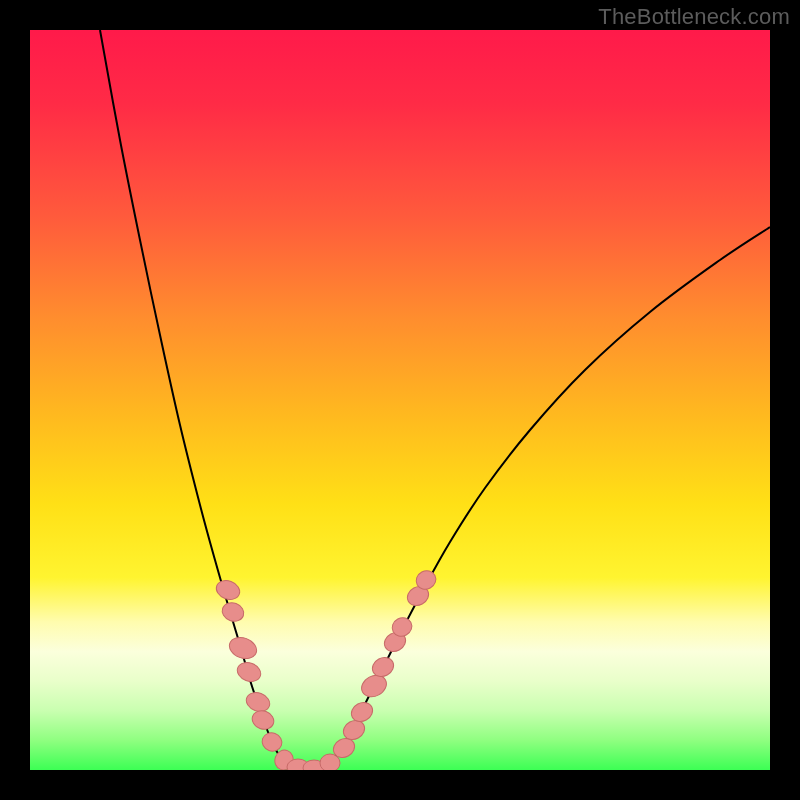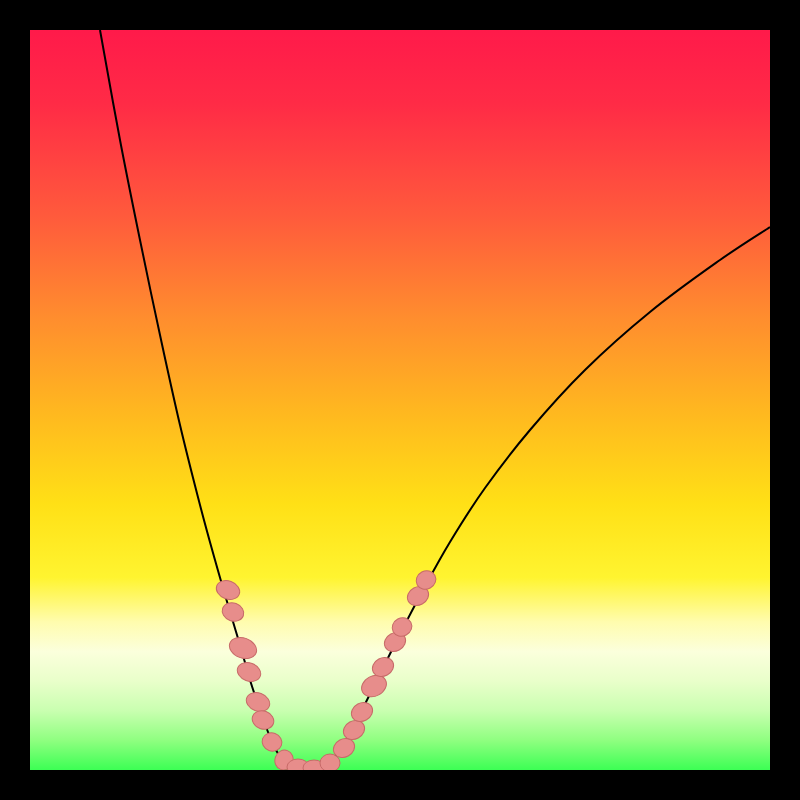--- a/index.html
+++ b/index.html
@@ -71,20 +71,21 @@
     fill: #e78d8b;
     stroke: #c76a68;
     stroke-width: 1;
   }
 </style>
 </head>
 <body>
 
 <div class="outer">
 
+  <div class="attribution">TheBottleneck.com</div>
 
   <div class="plot-area">
     <div class="gradient-bg"></div>
 
     <svg class="curve-layer" viewBox="0 0 740 740" preserveAspectRatio="none">
       <path id="bottleneck-curve" class="curve" d="M 70 0 C 73.6 19.8, 82.8 72.2, 90 110 C 97.2 147.8, 102.8 174.9, 110 210 C 117.2 245.1, 122.8 271.7, 130 305 C 137.2 338.3, 142.8 364.4, 150 395 C 157.2 425.6, 163.7 450.7, 170 475 C 176.3 499.3, 179.96 512, 185 530 C 190.04 548, 193.5 559.7, 198 575 C 202.5 590.3, 206.04 601.5, 210 615 C 213.96 628.5, 216.4 638.3, 220 650 C 223.6 661.7, 226.76 670.64, 230 680 C 233.24 689.36, 235.12 694.8, 238 702 C 240.88 709.2, 243.12 714.42, 246 720 C 248.88 725.58, 252.56 730.66, 254 733 C 255.44 735.34, 252.02 732.1, 254 733 C 255.98 733.9, 260.68 736.74, 265 738 C 269.32 739.26, 273.5 740, 278 740 C 282.5 740, 286.04 739.26, 290 738 C 293.96 736.74, 298.2 733.9, 300 733 C 301.8 732.1, 298.2 735.34, 300 733 C 301.8 730.66, 306.04 725.94, 310 720 C 313.96 714.06, 317.32 708.64, 322 700 C 326.68 691.36, 330.6 682.8, 336 672 C 341.4 661.2, 345.88 652.24, 352 640 C 358.12 627.76, 362.8 618.04, 370 604 C 377.2 589.96, 383 578.56, 392 562 C 401 545.44, 408.66 530.72, 420 512 C 431.34 493.28, 440.6 478.16, 455 458 C 469.4 437.84, 482 421.24, 500 400 C 518 378.76, 533.4 361.24, 555 340 C 576.6 318.76, 595.7 301.8, 620 282 C 644.3 262.2, 668.4 245.3, 690 230 C 711.6 214.7, 731 202.94, 740 197"></path>
       <g id="bead-group">
           <ellipse cx="198" cy="560" rx="9" ry="12" class="bead" transform="rotate(-70 198 560)"></ellipse>
           <ellipse cx="203" cy="582" rx="9" ry="11" class="bead" transform="rotate(-70 203 582)"></ellipse>
           <ellipse cx="213" cy="618" rx="10" ry="14" class="bead" transform="rotate(-70 213 618)"></ellipse>

